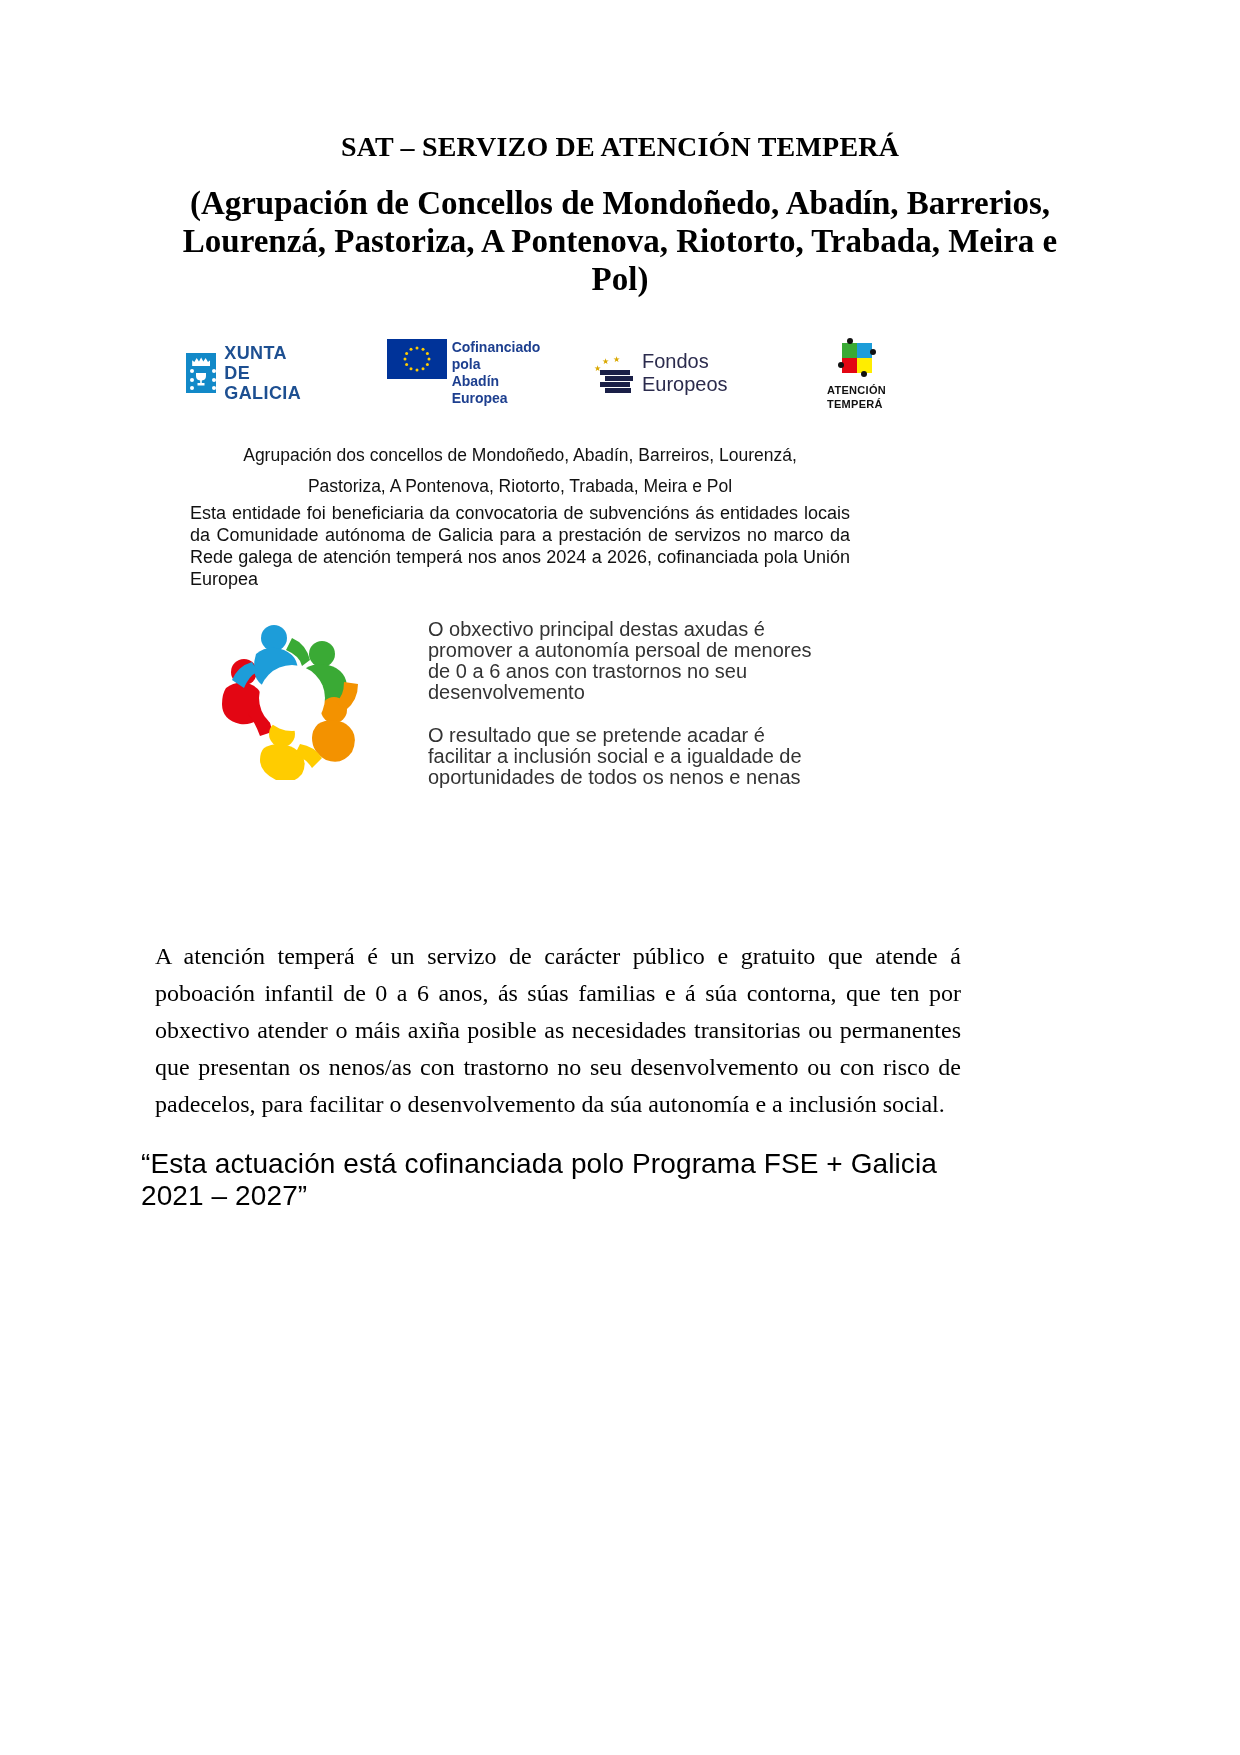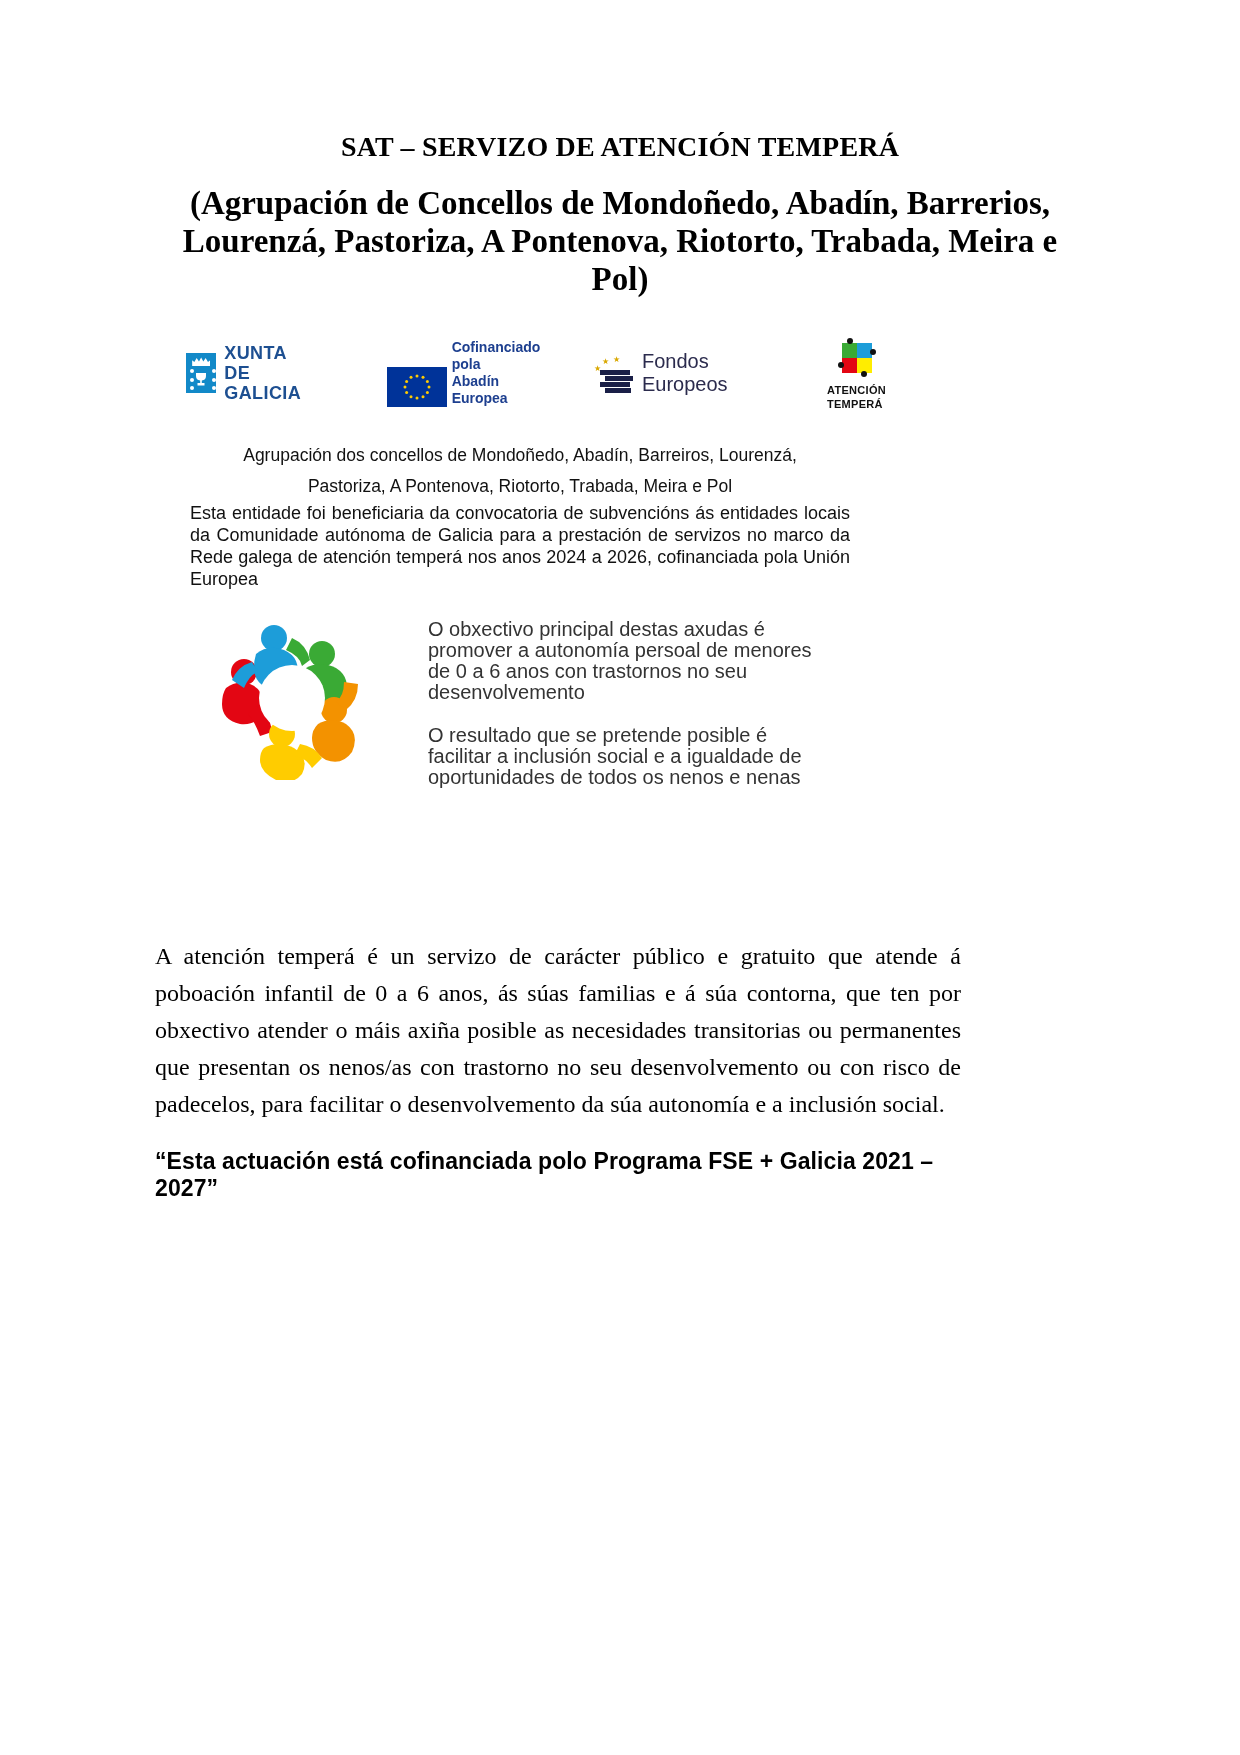--- a/index.html
+++ b/index.html
@@ -102,21 +102,21 @@
     font-size: 18px;
     line-height: 20px;
     color: #1d4f91;
     letter-spacing: 0.4px;
   }
   .xunta-text .l2 { color: #1d4f91; }
 
   
   .logo-eu {
     display: flex;
-    align-items: flex-end;
+    align-items: flex-start;
     gap: 5px;
     margin-left: 50px;
     padding-left: 16px;
   }
   .eu-flag {
     width: 60px;
     height: 40px;
     background: #003399;
     position: relative;
   }
@@ -249,25 +249,25 @@
     text-align: justify;
     font-family: "Liberation Serif", serif;
     font-size: 24px;
     line-height: 37px;
   }
 
   
   .closing-line {
     position: absolute;
     top: 1148px;
-    left: 155px;
+    left: 141px;
     width: 830px;
     font-family: "Liberation Sans", sans-serif;
-    font-weight: bold;
-    font-size: 23px;
+    font-weight: normal;
+    font-size: 28px;
     letter-spacing: 0.1px;
     color: #000000;
   }
 </style>
 </head>
 <body>
 
 <div class="page">
 
   <div class="doc-title">SAT – SERVIZO DE ATENCIÓN TEMPERÁ</div>
@@ -389,21 +389,21 @@
             <circle cx="72" cy="124" r="13"></circle>
             <path d="M54 138 Q68 130 84 138 Q100 148 92 164 Q82 176 66 170 Q50 162 50 150 Q50 142 54 138 Z"></path>
             <path d="M90 134 Q104 136 112 148 L102 158 Q94 146 84 146 Z"></path>
           </g>
         </g>
         <circle cx="82" cy="88" r="33" fill="#ffffff"></circle>
       </svg>
     </div>
     <div class="graphic-text">
       <p>O obxectivo principal destas axudas é promover a autonomía persoal de menores de 0 a 6 anos con trastornos no seu desenvolvemento</p>
-      <p>O resultado que se pretende posible é facilitar a inclusión social e a igualdade de oportunidades de todos os nenos e nenas</p>
+      <p>O resultado que se pretende acadar é facilitar a inclusión social e a igualdade de oportunidades de todos os nenos e nenas</p>
     </div>
   </div>
 
   <div class="body-paragraph">A atención temperá  é un servizo de carácter público e gratuito que atende á poboación infantil de 0 a 6 anos, ás súas familias e á súa contorna, que ten por obxectivo atender o máis axiña posible as necesidades transitorias ou permanentes que presentan os nenos/as con trastorno no seu desenvolvemento ou con risco de padecelos, para facilitar o desenvolvemento  da súa autonomía e a inclusión social.</div>
 
   <div class="closing-line">“Esta actuación está cofinanciada polo Programa FSE +  Galicia 2021 – 2027”</div>
 
 </div>
 
 </body></html>

